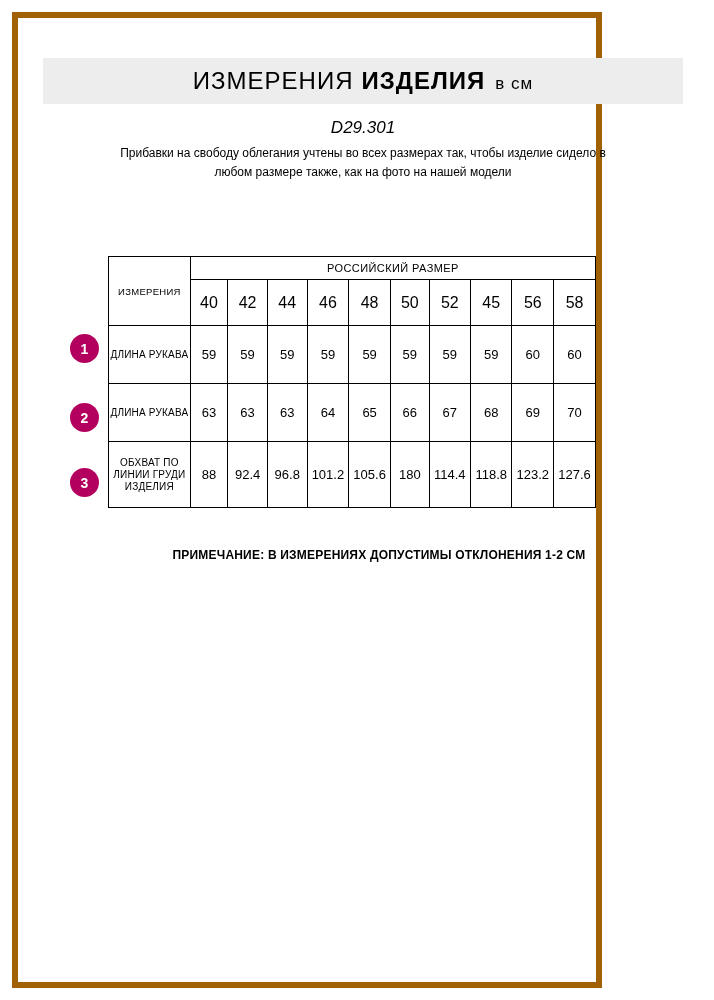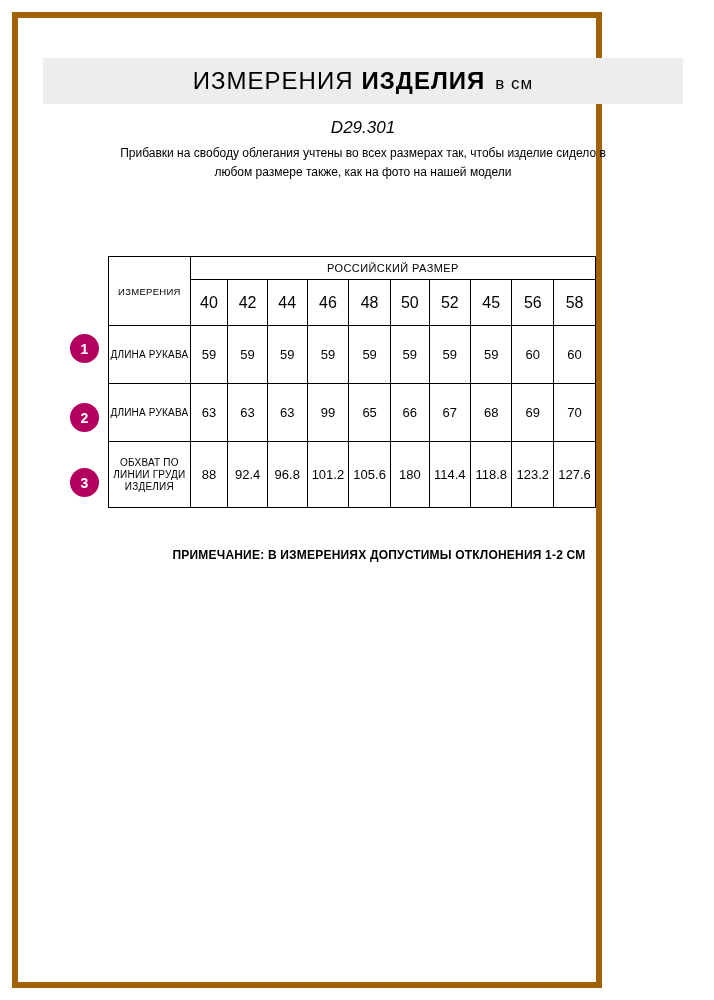--- a/index.html
+++ b/index.html
@@ -197,21 +197,21 @@
       <td class="val">59</td>
       <td class="val">59</td>
       <td class="val">60</td>
       <td class="val">60</td>
     </tr>
     <tr class="r2">
       <td class="row-label">ДЛИНА РУКАВА</td>
       <td class="val">63</td>
       <td class="val">63</td>
       <td class="val">63</td>
-      <td class="val">99</td>
+      <td class="val">64</td>
       <td class="val">65</td>
       <td class="val">66</td>
       <td class="val">67</td>
       <td class="val">68</td>
       <td class="val">69</td>
       <td class="val">70</td>
     </tr>
     <tr class="r3">
       <td class="row-label">ОБХВАТ ПО ЛИНИИ ГРУДИ ИЗДЕЛИЯ</td>
       <td class="val">88</td>

